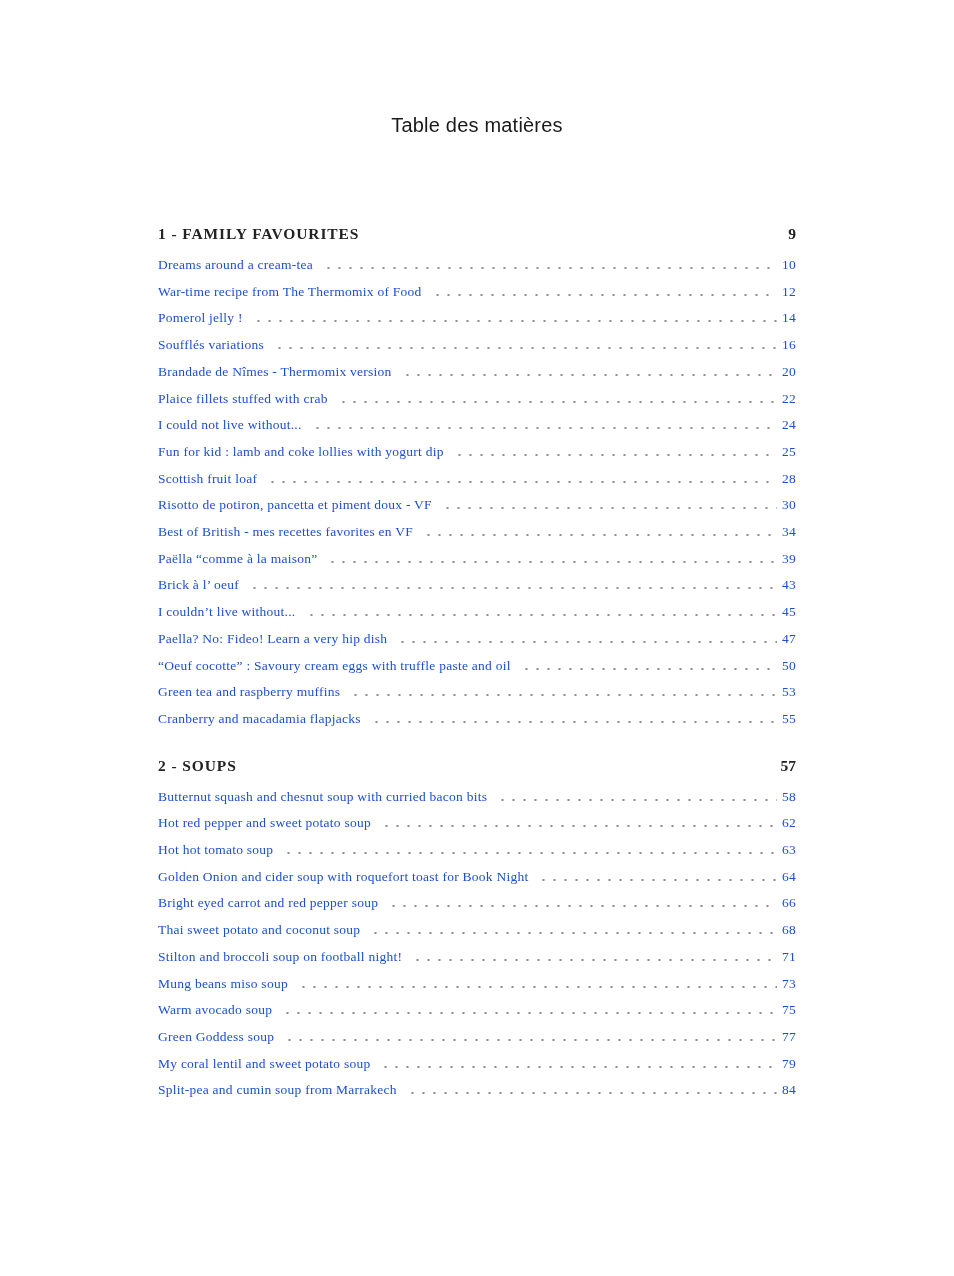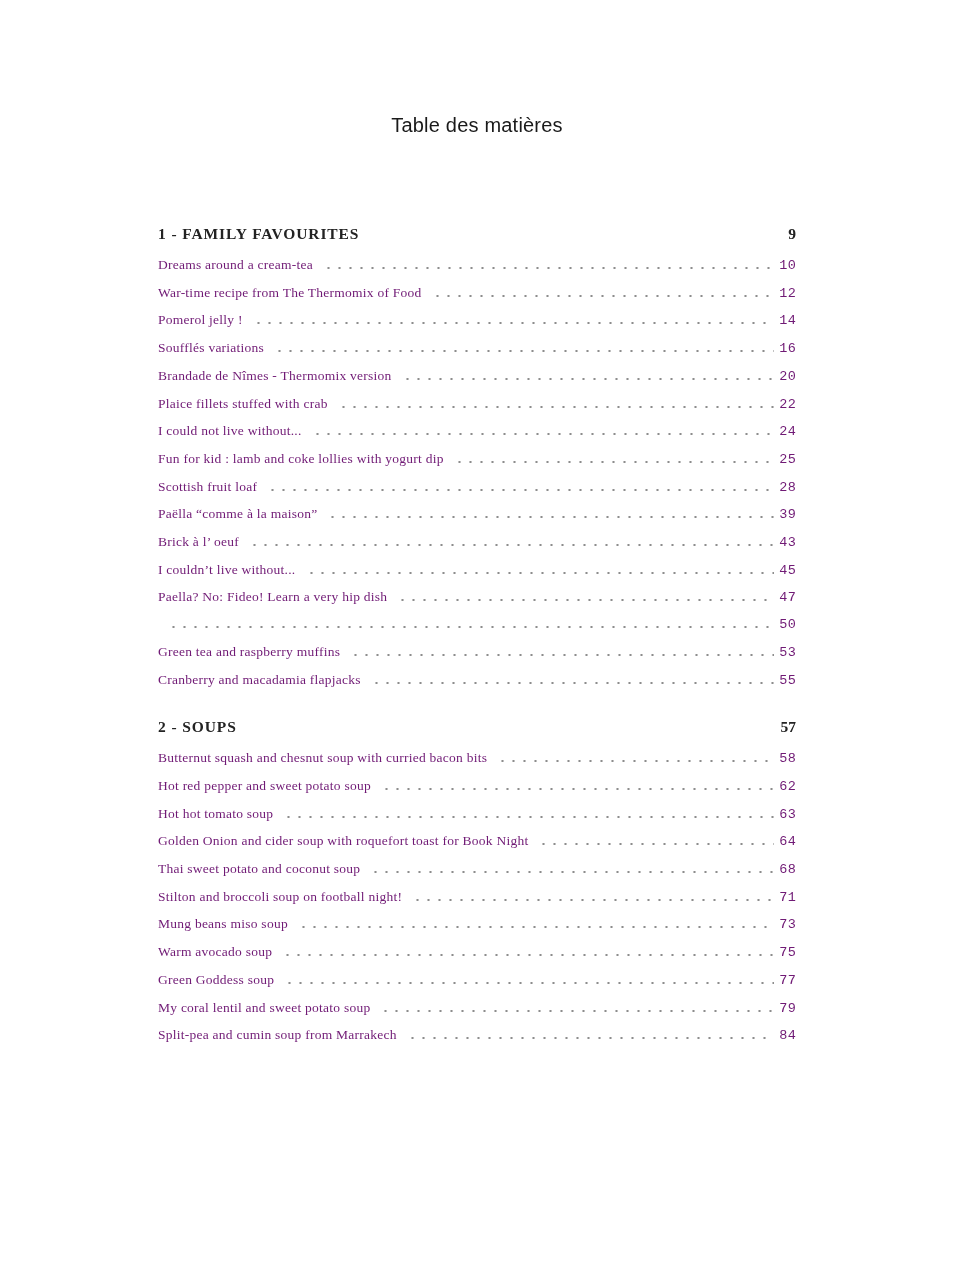--- a/index.html
+++ b/index.html
@@ -36,35 +36,35 @@
     color: #232323;
     letter-spacing: 0.9px;
     margin: 24px 0 9px 0;
   }
   .sec-page { letter-spacing: 0; }
   .toc-row {
     display: flex;
     align-items: baseline;
     font-size: 13.5px;
     line-height: 26.7px;
-    color: #701a75;
+    color: #1d4ed8;
     letter-spacing: 0.25px;
   }
   .entry-title { white-space: nowrap; }
   .leader {
     flex: 1 1 auto;
     height: 2px;
     margin: 0 5px 0 10px;
     background-image: radial-gradient(circle, #8d8d8d 1px, rgba(0,0,0,0) 1.25px);
     background-size: 11px 2px;
     background-repeat: repeat-x;
     background-position: left bottom;
     min-width: 12px;
   }
-  .page-num { white-space: nowrap; font-family: Liberation Mono, monospace; }
+  .page-num { white-space: nowrap; }
 </style>
 </head>
 <body>
 
 <div class="page">
   <div class="content">
     <h1 class="doc-title">Table des matières</h1>
     <div id="sections">
         <div class="section">
           <div class="section-header">
@@ -110,40 +110,51 @@
             <span class="entry-title">Fun for kid : lamb and coke lollies with yogurt dip</span>
             <div class="leader"></div>
             <span class="page-num">25</span>
           </div>
           <div class="toc-row">
             <span class="entry-title">Scottish fruit loaf</span>
             <div class="leader"></div>
             <span class="page-num">28</span>
           </div>
           <div class="toc-row">
+            <span class="entry-title">Risotto de potiron, pancetta et piment doux - VF</span>
+            <div class="leader"></div>
+            <span class="page-num">30</span>
+          </div>
+          <div class="toc-row">
+            <span class="entry-title">Best of British - mes recettes favorites en VF</span>
+            <div class="leader"></div>
+            <span class="page-num">34</span>
+          </div>
+          <div class="toc-row">
             <span class="entry-title">Paëlla “comme à la maison”</span>
             <div class="leader"></div>
             <span class="page-num">39</span>
           </div>
           <div class="toc-row">
             <span class="entry-title">Brick à l’ oeuf</span>
             <div class="leader"></div>
             <span class="page-num">43</span>
           </div>
           <div class="toc-row">
             <span class="entry-title">I couldn’t live without...</span>
             <div class="leader"></div>
             <span class="page-num">45</span>
           </div>
           <div class="toc-row">
             <span class="entry-title">Paella? No: Fideo! Learn a very hip dish</span>
             <div class="leader"></div>
             <span class="page-num">47</span>
           </div>
           <div class="toc-row">
+            <span class="entry-title">“Oeuf cocotte” : Savoury cream eggs with truffle paste and oil</span>
             <div class="leader"></div>
             <span class="page-num">50</span>
           </div>
           <div class="toc-row">
             <span class="entry-title">Green tea and raspberry muffins</span>
             <div class="leader"></div>
             <span class="page-num">53</span>
           </div>
           <div class="toc-row">
             <span class="entry-title">Cranberry and macadamia flapjacks</span>
@@ -168,20 +179,25 @@
           </div>
           <div class="toc-row">
             <span class="entry-title">Hot hot tomato soup</span>
             <div class="leader"></div>
             <span class="page-num">63</span>
           </div>
           <div class="toc-row">
             <span class="entry-title">Golden Onion and cider soup with roquefort toast for Book Night</span>
             <div class="leader"></div>
             <span class="page-num">64</span>
+          </div>
+          <div class="toc-row">
+            <span class="entry-title">Bright eyed carrot and red pepper soup</span>
+            <div class="leader"></div>
+            <span class="page-num">66</span>
           </div>
           <div class="toc-row">
             <span class="entry-title">Thai sweet potato and coconut soup</span>
             <div class="leader"></div>
             <span class="page-num">68</span>
           </div>
           <div class="toc-row">
             <span class="entry-title">Stilton and broccoli soup on football night!</span>
             <div class="leader"></div>
             <span class="page-num">71</span>

